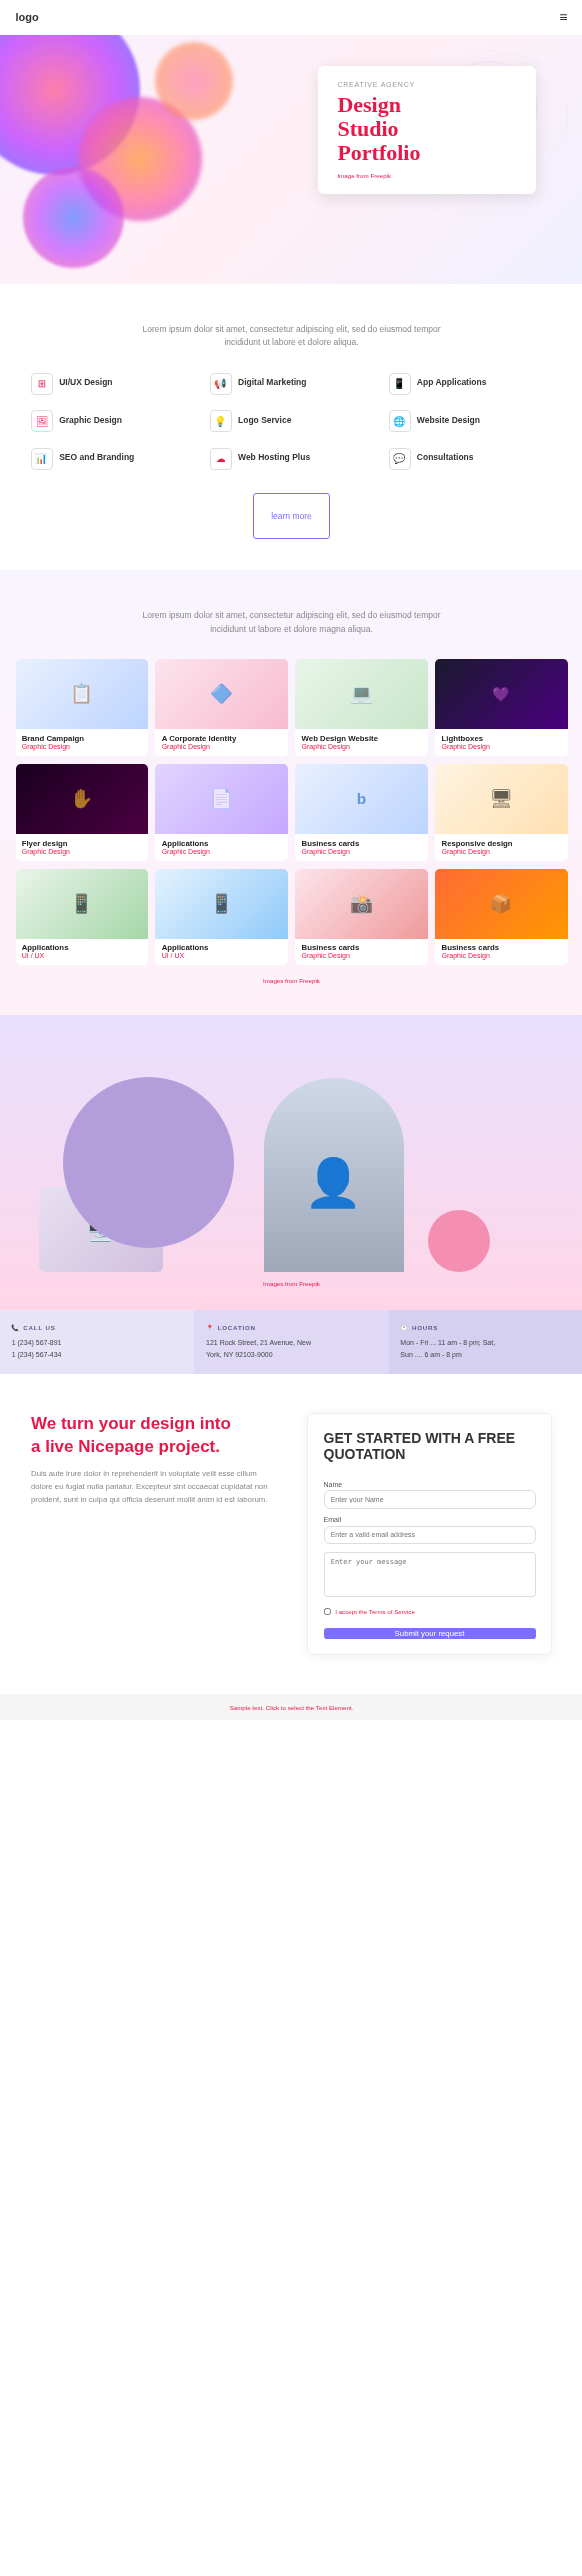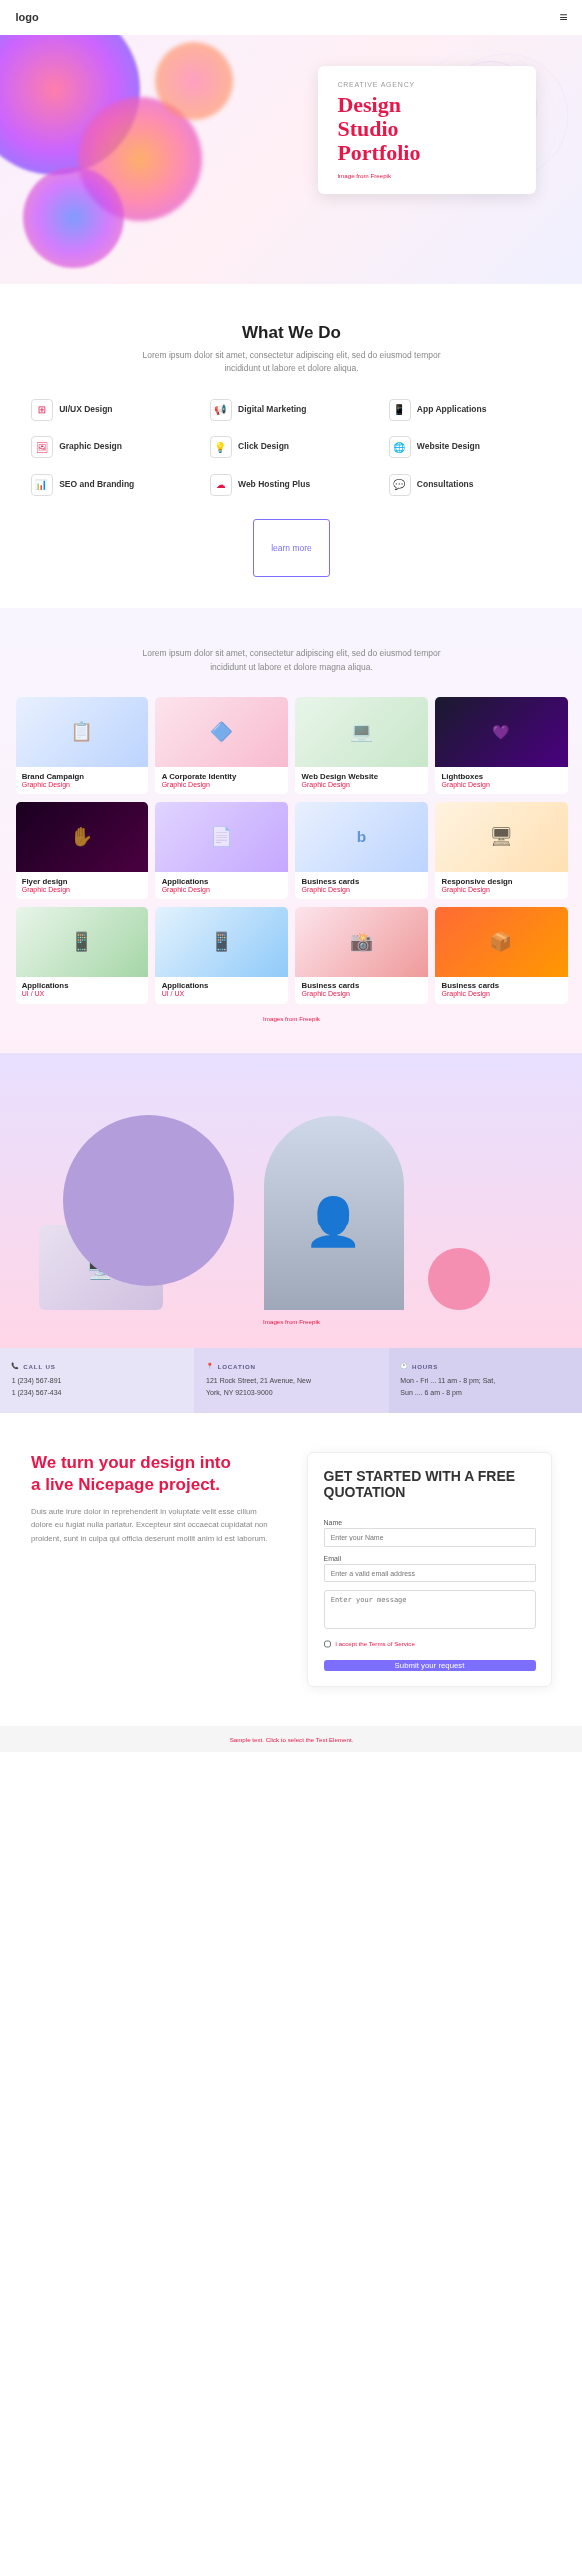--- a/index.html
+++ b/index.html
@@ -64,21 +64,21 @@
     }
     .service-item { display: flex; align-items: flex-start; gap: 6.2px; }
     .service-icon {
       width: 22px; height: 22px; border: 1.2px solid #ddd; border-radius: 3.9px;
       display: flex; align-items: center; justify-content: center; flex-shrink: 0;
       font-size: 10px; color: #e8174a;
     }
     .service-label { font-size: 8.5px; font-weight: 600; color: #333; padding-top: 4.7px; }
 
     .learn-more-btn {
-      display: inline-block; padding: 23px 17px; border: 1.2px solid #7c6eff;
+      display: inline-block; padding: 17px 17px; border: 1.2px solid #7c6eff;
       color: #7c6eff; border-radius: 3.1px; font-size: 8.5px; cursor: pointer;
       background: transparent; margin-top: 3.9px;
     }
 
     
     .section-portfolio {
       padding: 39px 15.5px 31px; background: linear-gradient(180deg, #f8f5ff 0%, #fff0f8 100%);
       text-align: center;
     }
     .portfolio-grid {
@@ -162,28 +162,28 @@
     .bottom-left p { font-size: 7.8px; color: #888; line-height: 1.7; }
 
     
     .form-card {
       background: #fff; border: 0.8px solid #eee; border-radius: 6.2px;
       padding: 15.5px; box-shadow: 0 1.6px 11.7px rgba(0,0,0,0.06);
     }
     .form-title { font-size: 14px; font-weight: 700; color: #333; margin-bottom: 19px; }
     .form-label { font-size: 7px; color: #555; margin-bottom: 2.3px; display: block; }
     .form-input {
-      width: 100%; border: 0.8px solid #ddd; border-radius: 1px;
+      width: 100%; border: 0.8px solid #ddd; border-radius: 6px;
       padding: 4.7px 6.2px; font-size: 7px; color: #999; margin-bottom: 7.8px;
       outline: none;
     }
     .form-textarea {
       width: 100%; border: 0.8px solid #ddd; border-radius: 3.1px;
       padding: 4.7px 6.2px; font-size: 7px; color: #999; margin-bottom: 7.8px;
-      height: 39px; resize: none; outline: none;
+      height: 45px; resize: none; outline: none;
     }
     .form-checkbox-row { display: flex; align-items: center; gap: 3.9px; margin-bottom: 9.3px; }
     .form-checkbox { width: 7.8px; height: 7.8px; border: 0.8px solid #ddd; }
     .form-checkbox-label { font-size: 6.2px; color: #777; }
     .form-checkbox-label span { color: #e8174a; }
     .form-submit {
       width: 100%; background: #7c6eff; color: #fff; border: none;
       border-radius: 3.1px; padding: 1px; font-size: 7.8px; cursor: pointer;
     }
 
@@ -220,42 +220,41 @@
       <span>Studio</span><br>
       <span>Portfolio</span>
     </h1>
     <div class="freepik">
       <span>Image from</span> <span style="color:#e8174a">Freepik</span>
     </div>
   </div>
 </section>
 
 <section class="section-what">
-  <h2 class="section-title">What We Do</h2>
   <p class="section-sub">Lorem ipsum dolor sit amet, consectetur adipiscing elit, sed do eiusmod tempor incididunt ut labore et dolore aliqua.</p>
   <div class="services-grid">
     <div class="service-item">
       <div class="service-icon">⊞</div>
       <div class="service-label">UI/UX Design</div>
     </div>
     <div class="service-item">
       <div class="service-icon">📢</div>
       <div class="service-label">Digital Marketing</div>
     </div>
     <div class="service-item">
       <div class="service-icon">📱</div>
       <div class="service-label">App Applications</div>
     </div>
     <div class="service-item">
       <div class="service-icon">🖼</div>
       <div class="service-label">Graphic Design</div>
     </div>
     <div class="service-item">
       <div class="service-icon">💡</div>
-      <div class="service-label">Click Design</div>
+      <div class="service-label">Logo Service</div>
     </div>
     <div class="service-item">
       <div class="service-icon">🌐</div>
       <div class="service-label">Website Design</div>
     </div>
     <div class="service-item">
       <div class="service-icon">📊</div>
       <div class="service-label">SEO and Branding</div>
     </div>
     <div class="service-item">

